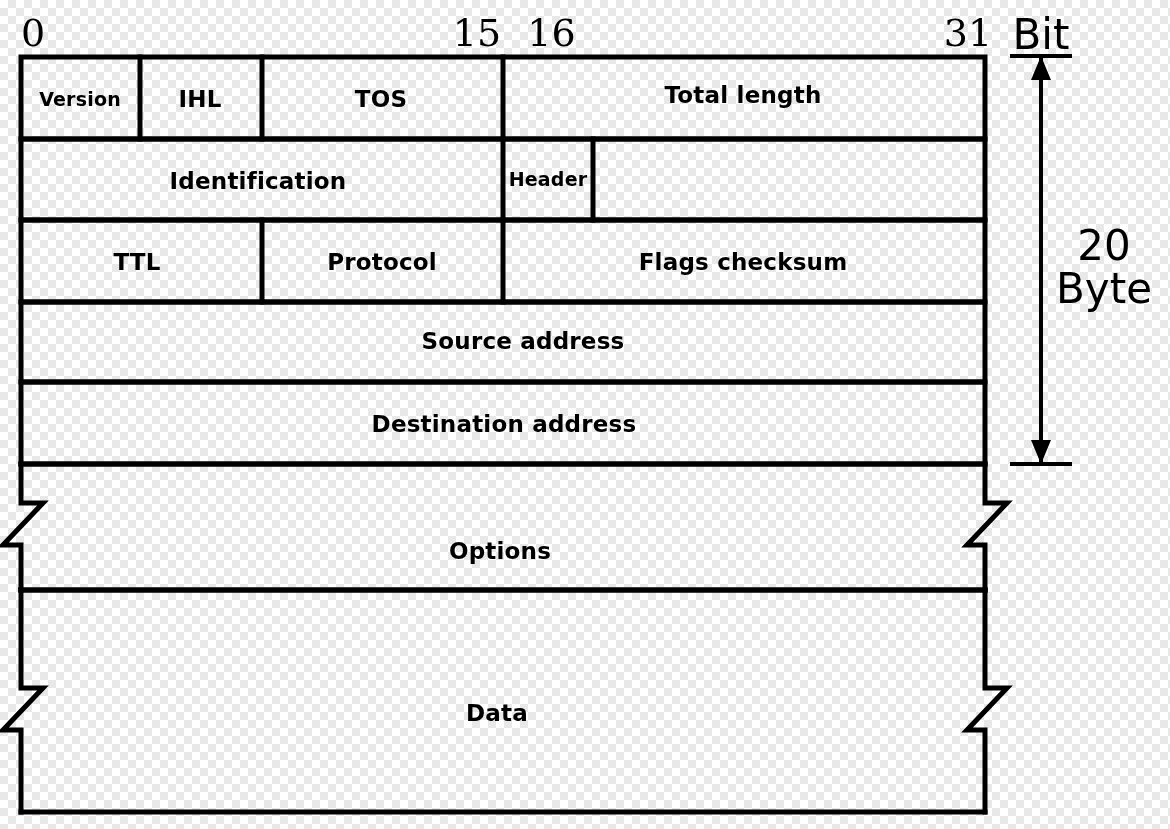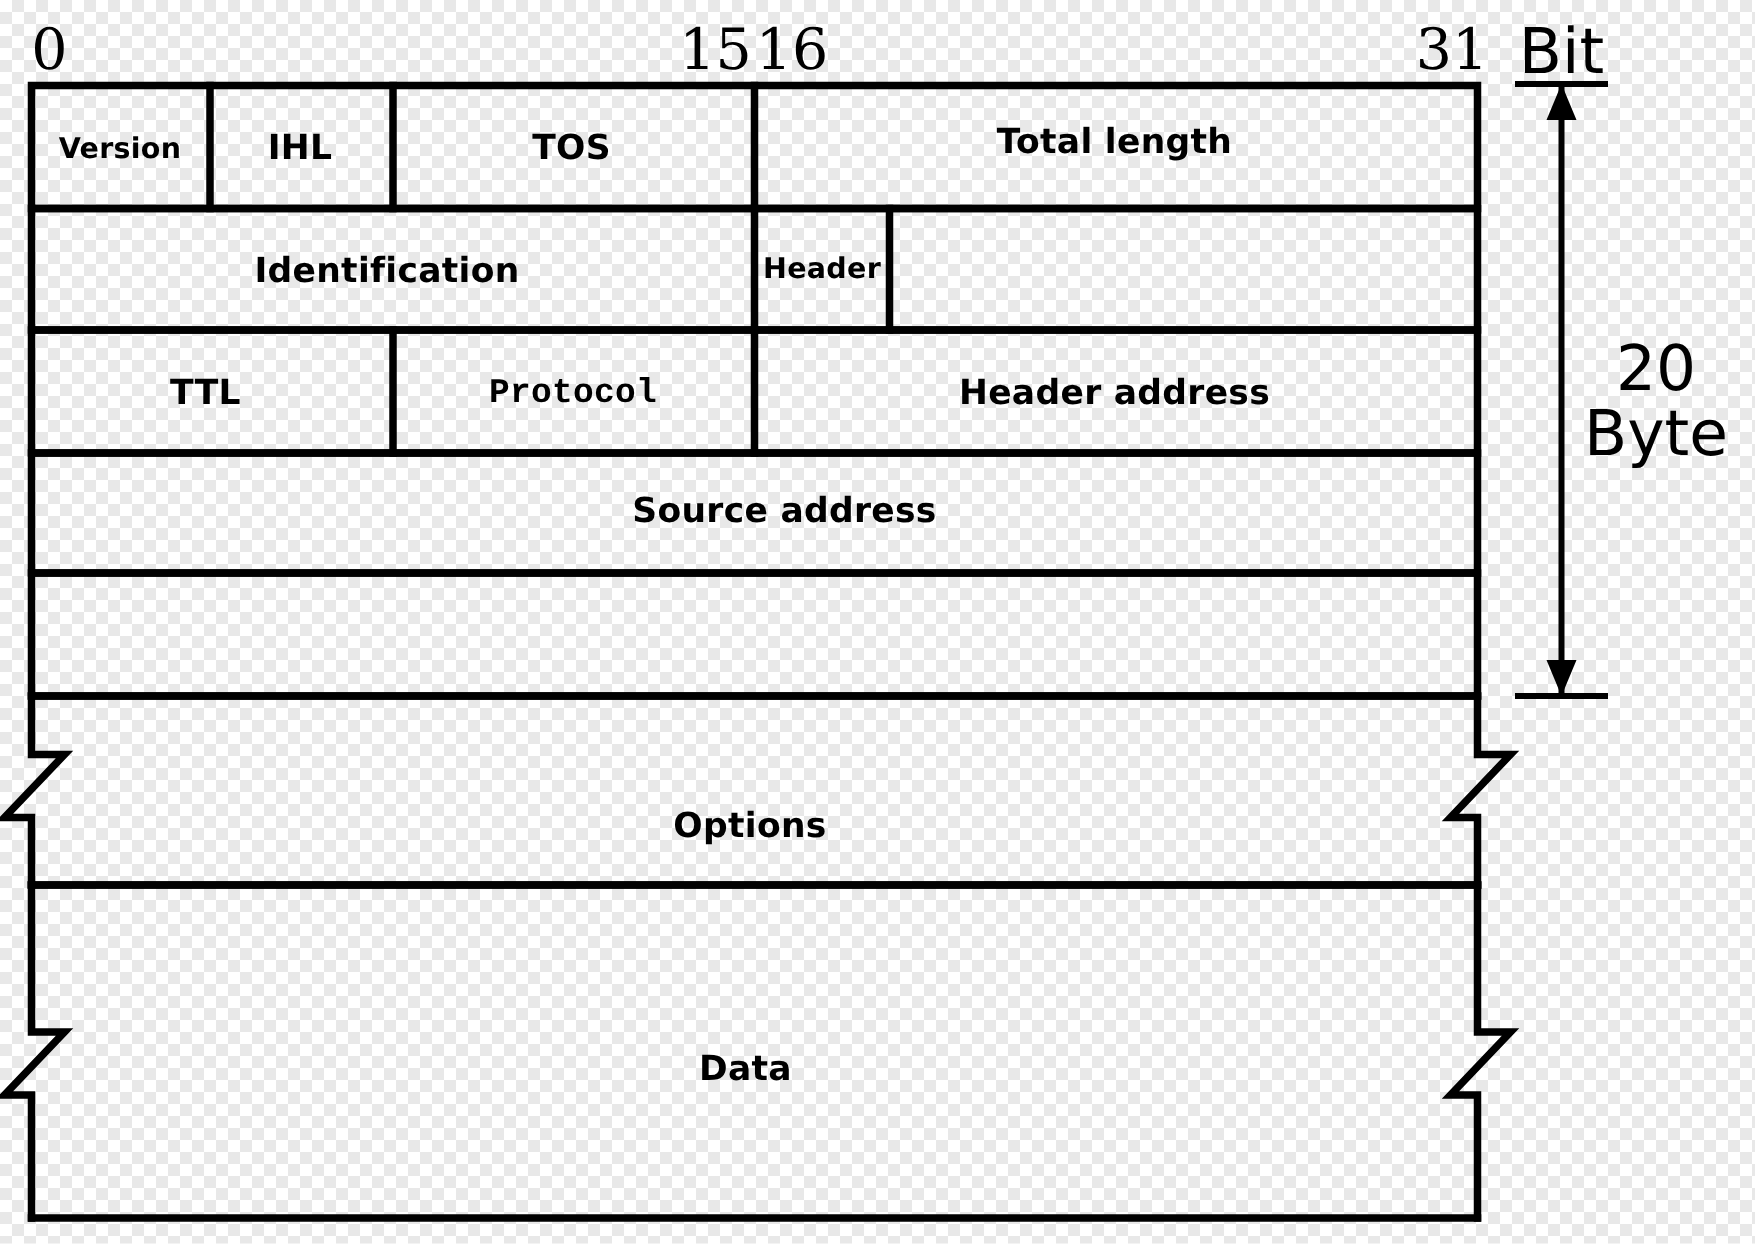--- a/index.html
+++ b/index.html
@@ -119,21 +119,21 @@
     </g>
 
     <polygon points="1041,56 1031,80 1051,80" fill="#000000"></polygon>
     <polygon points="1041,464 1031,440 1051,440" fill="#000000"></polygon>
   </svg>
 
   <div class="lbl bit-num" style="left:33px; top:33px;">0</div>
 
   <div class="lbl bit-num" style="left:477px; top:33px;">15</div>
 
-  <div class="lbl bit-num" style="left:528px; top:33px;">16</div>
+  <div class="lbl bit-num" style="left:528px; top:33px;padding-left:47px;">16</div>
 
   <div class="lbl bit-num" style="left:968px; top:33px;">31</div>
 
   <div class="lbl annot" style="left:1041px; top:35px;">Bit</div>
 
   <div class="lbl annot annot-multiline" style="left:1104px; top:268px;">
     <div>20</div>
     <div>Byte</div>
   </div>
 
@@ -145,24 +145,25 @@
 
   <div class="lbl field-label" style="left:743px; top:95px;">Total length</div>
 
   <div class="lbl field-label" style="left:258px; top:181px;">Identification</div>
 
   <div class="lbl field-label small" style="left:548px; top:179px;">Header</div>
 
 
   <div class="lbl field-label" style="left:137px; top:262px;">TTL</div>
 
-  <div class="lbl field-label" style="left:382px; top:262px;font-family:Liberation Mono, monospace;">Protocol</div>
+  <div class="lbl field-label" style="left:382px; top:262px;">Protocol</div>
 
-  <div class="lbl field-label" style="left:743px; top:262px;">Header address</div>
+  <div class="lbl field-label" style="left:743px; top:262px;">Flags checksum</div>
 
   <div class="lbl field-label" style="left:523px; top:341px;">Source address</div>
 
+  <div class="lbl field-label" style="left:504px; top:424px;">Destination address</div>
 
   <div class="lbl field-label" style="left:500px; top:536px;margin-top:15px;">Options</div>
 
   <div class="lbl field-label" style="left:497px; top:713px;">Data</div>
 
 </div>
 
 </body></html>

